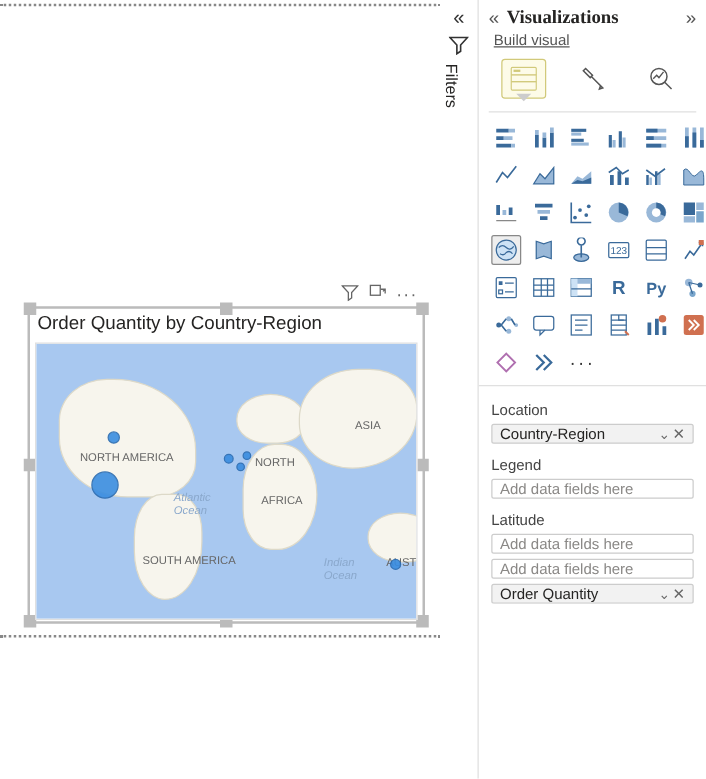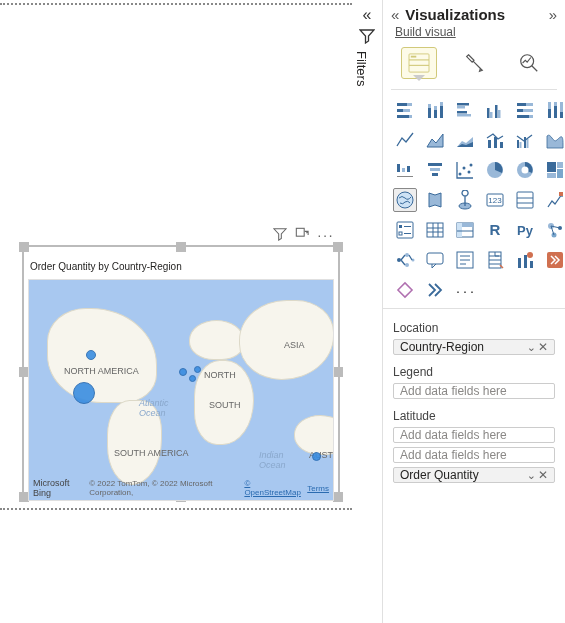--- a/index.html
+++ b/index.html
@@ -63,23 +63,22 @@
   .resize-handle {
     position: absolute; width: 10px; height: 10px; background: #bbb;
   }
   .rh-tl { left:-5px; top:-5px; } .rh-tr { right:-5px; top:-5px; }
   .rh-bl { left:-5px; bottom:-5px; } .rh-br { right:-5px; bottom:-5px; }
   .rh-t { left:50%; top:-5px; margin-left:-5px; }
   .rh-b { left:50%; bottom:-5px; margin-left:-5px; }
   .rh-l { left:-5px; top:50%; margin-top:-5px; }
   .rh-r { right:-5px; top:50%; margin-top:-5px; }
   .visual-title {
-    font-size: 10px; color: #252423;
+    font-size: 15px; color: #252423;
     padding: 3px 6px;
-    margin-top: 11px;
   }
   .map {
     position: relative;
     margin: 4px;
     width: 306px; height: 222px;
     background: #fafcff;
     border: 1px solid #e0e0e0;
     overflow: hidden;
   }
   .ocean { position:absolute; inset:0; background:#a8c8f0; }
@@ -213,61 +212,55 @@
         <div class="landmass l-na"></div>
         <div class="landmass l-sa"></div>
         <div class="landmass l-eu"></div>
         <div class="landmass l-af"></div>
         <div class="landmass l-as"></div>
         <div class="landmass l-au"></div>
 
         <div class="map-label" style="left:35px; top:86px;">NORTH AMERICA</div>
         <div class="map-label" style="left:85px; top:168px;">SOUTH AMERICA</div>
         <div class="map-label" style="left:175px; top:90px;">NORTH</div>
-        <div class="map-label" style="left:180px; top:120px;">SOUTH</div>
+        <div class="map-label" style="left:180px; top:120px;">AFRICA</div>
         <div class="map-label" style="left:255px; top:60px;">ASIA</div>
         <div class="map-label" style="left:280px; top:170px;">AUSTR</div>
 
         <div class="map-label" style="left:110px; top:118px; color:#8aa8cc; white-space:pre; font-style:italic;">Atlantic
 Ocean</div>
         <div class="map-label" style="left:230px; top:170px; color:#8aa8cc; white-space:pre; font-style:italic;">Indian
 Ocean</div>
 
         <div class="bubble" style="left:44px; top:102px; width:22px; height:22px;"></div>
         <div class="bubble" style="left:57px; top:70px; width:10px; height:10px;"></div>
         <div class="bubble" style="left:150px; top:88px; width:8px; height:8px;"></div>
         <div class="bubble" style="left:160px; top:95px; width:7px; height:7px;"></div>
         <div class="bubble" style="left:165px; top:86px; width:7px; height:7px;"></div>
         <div class="bubble" style="left:283px; top:172px; width:9px; height:9px;"></div>
 
-        <div class="map-attrib">
-          <span class="bing-logo">Microsoft Bing</span>
-          <span class="right">© 2022 TomTom, © 2022 Microsoft Corporation,</span>
-          <span class="link">© OpenStreetMap</span>
-          <span class="link">Terms</span>
-        </div>
       </div>
     </div>
   </div>
 </div>
 
 <div class="filters-tab">
   <div class="filters-icon">«</div>
   <div style="margin-top:4px;">
     <svg width="16" height="16" viewBox="0 0 16 16">
         <path d="M1 2h14l-5.5 6v5l-3 2v-7z" fill="none" stroke="#333" stroke-width="1.3"></path>
       </svg>
   </div>
   <div class="filters-label">Filters</div>
 </div>
 
 <div class="right-pane">
   <div class="pane-header">
     <span class="collapse-icon">«</span>
-    <span class="title" style="margin-left:6px;">Visualizations</span>
+    <span class="title" style="margin-left:6px;font-family:Liberation Serif, serif;">Visualizations</span>
     <span class="collapse-icon">»</span>
   </div>
   <div class="sub-header">Build visual</div>
 
   <div class="build-tabs">
     <div class="build-tab active">
       <svg width="22" height="20" viewBox="0 0 24 22">
           <rect x="1" y="1" width="22" height="20" rx="1" fill="#fdfbe8" stroke="#d1c97a"></rect>
           <rect x="1" y="7" width="22" height="1.2" fill="#d1c97a"></rect>
           <rect x="1" y="13" width="22" height="1.2" fill="#d1c97a"></rect>

